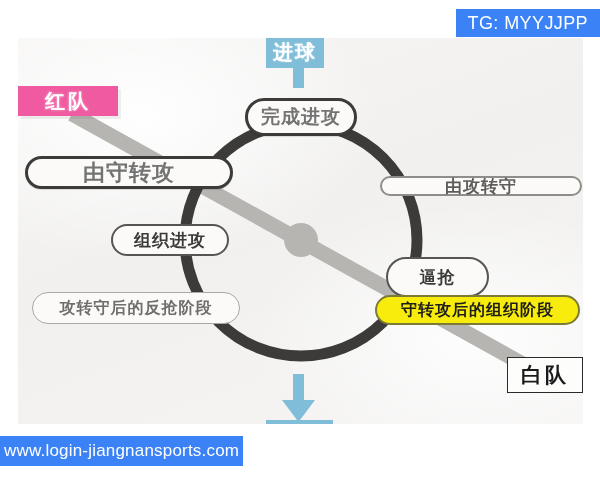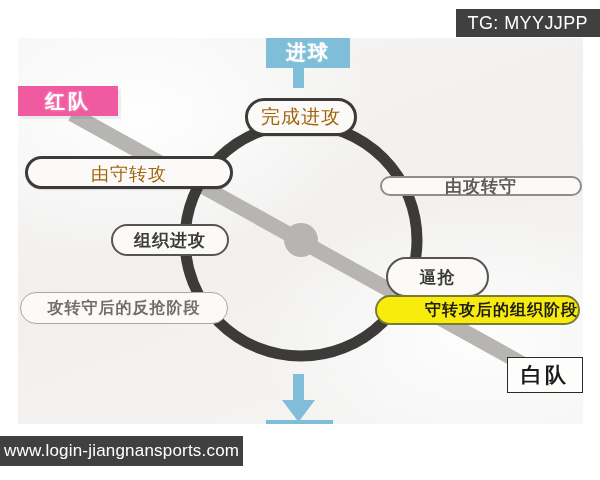--- a/index.html
+++ b/index.html
@@ -55,22 +55,22 @@
     justify-content: center;
     background: #fbfaf9;
     border-radius: 999px;
     color: #2b2b2b;
     white-space: nowrap;
     letter-spacing: 1px;
     text-align: center;
   }
   .pill.heavy {
     border: 3px solid #3c3b39;
-    font-weight: normal;
-    color: #a16207;
+    font-weight: bold;
+    color: #737373;
     box-shadow: 0 1px 1px rgba(0,0,0,0.12);
   }
   .pill.medium {
     border: 2.5px solid #565552;
     font-weight: bold;
     color: #3a3a38;
     text-align: center;
   }
   .pill.light {
     border: 2px solid #8e8d89;
@@ -80,21 +80,20 @@
   .pill.faint {
     border: 1.8px solid #a9a8a4;
     font-weight: bold;
     color: #6f6e6a;
   }
   .pill.yellow {
     background: #f8ec0c;
     border: 2px solid #7b7a36;
     font-weight: bold;
     color: #1d1d1a;
-    justify-content: flex-end;
   }
 
   
   .rect-box {
     position: absolute;
     box-sizing: border-box;
     display: flex;
     align-items: center;
     justify-content: center;
     white-space: nowrap;
@@ -118,21 +117,21 @@
     background: #fdfdfc;
     color: #1b1b1b;
     font-weight: bold;
     letter-spacing: 3px;
     border: 1.5px solid #2a2a2a;
   }
 
   
   .watermark {
     position: absolute;
-    background: #404040;
+    background: #3b82f6;
     color: #ffffff;
     display: flex;
     align-items: center;
     white-space: nowrap;
   }
   #wm-top {
     right: 0;
     top: 9px;
     height: 28px;
     padding: 0 12px;
@@ -184,33 +183,33 @@
 
     <div class="pill medium" style="left:368px; top:219px; width:103px; height:40px; font-size:17px;">
       <span>逼抢</span>
     </div>
 
     <div class="pill yellow" style="left:357px; top:257px; width:205px; height:30px; font-size:16px;">
       <span>守转攻后的组织阶段</span>
     </div>
 
 
-    <div class="pill faint" style="left:2px; top:254px; width:208px; height:32px; font-size:16px;">
+    <div class="pill faint" style="left:14px; top:254px; width:208px; height:32px; font-size:16px;">
       <span>攻转守后的反抢阶段</span>
     </div>
 
     <div class="pill medium" style="left:93px; top:186px; width:118px; height:32px; font-size:17px;">
       <span>组织进攻</span>
     </div>
 
-    <div class="pill heavy" style="left:7px; top:118px; width:208px; height:33px; font-size:18px;align-items:flex-end;">
+    <div class="pill heavy" style="left:7px; top:118px; width:208px; height:33px; font-size:22px;">
       <span>由守转攻</span>
     </div>
 
-    <div class="rect-box blue-box" style="left:248px; top:-1px; width:84px; height:31px; font-size:20px;text-align:right;">
+    <div class="rect-box blue-box" style="left:248px; top:-1px; width:58px; height:31px; font-size:20px;text-align:right;">
       <span>进球</span>
     </div>
 
     <div class="rect-box blue-box" style="left:248px; top:382px; width:67px; height:30px; font-size:20px;">
       <span>失球</span>
     </div>
 
     <div class="rect-box pink-box" style="left:0px; top:48px; width:100px; height:30px; font-size:20px;">
       <span>红队</span>
     </div>

